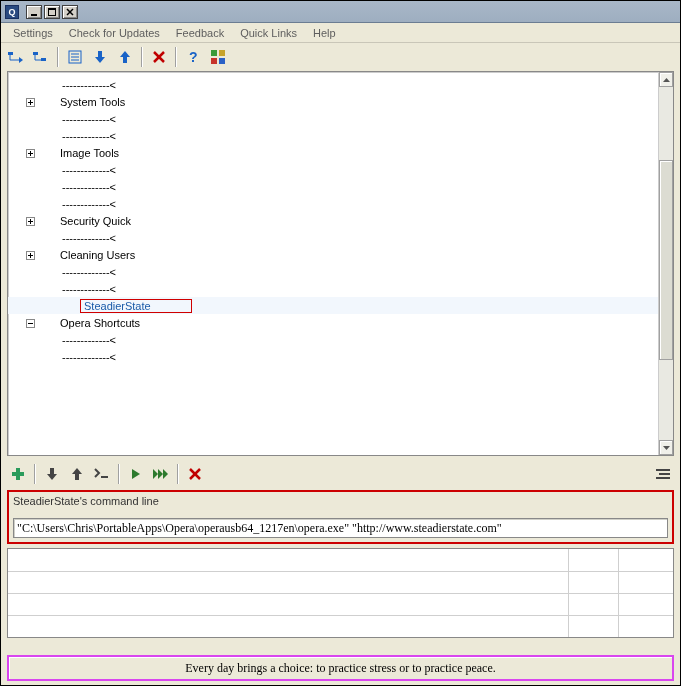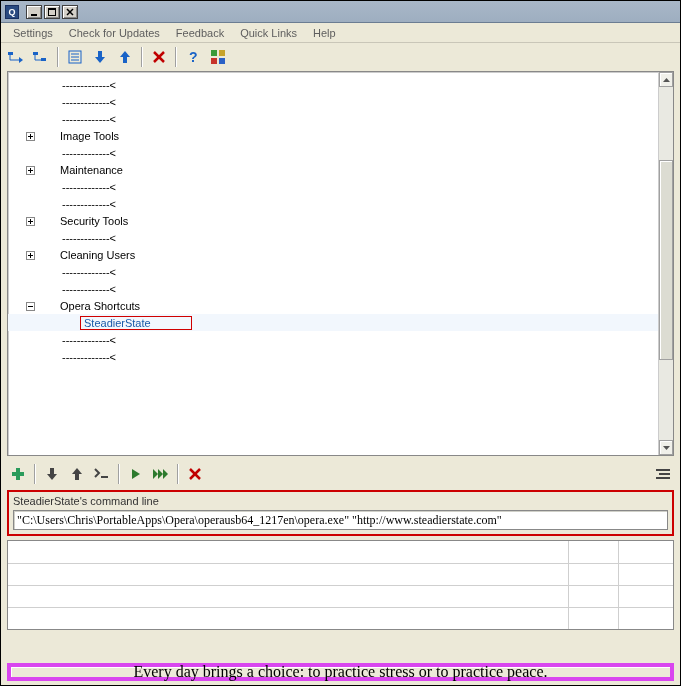--- a/index.html
+++ b/index.html
@@ -146,21 +146,21 @@
     border:1px solid transparent;
   }
 
   
   .cmd-panel {
     margin:4px 6px 0 6px;
     border:2px solid #cc0000;
     background:#ece9d8;
     padding:3px 4px 4px 4px;
   }
-  .cmd-label { font-size:11px; color:#333; padding-bottom:3px;}
+  .cmd-label { font-size:11px; color:#333; padding-bottom:11px;}
   .cmd-input {
     width:100%;
     font-family:Georgia, "Times New Roman", serif;
     font-size:12px;
     border:1px solid #888;
     box-shadow: inset 1px 1px 0 #d0d0c8;
     padding:2px 3px;
     background:#fff;
     height:20px;
   }
@@ -171,26 +171,26 @@
     height:90px;
     background:#fff;
     border:1px solid #888;
     position:relative;
   }
   .grid .gline { position:absolute; background:#cfcfcf; }
 
   
   .statusbar {
     position:absolute; left:6px; right:6px; bottom:4px;
-    height:18px;
-    border:4px solid #d946ef;
+    height:26px;
+    border:2px solid #d946ef;
     box-shadow: inset 1px 1px 0 #fff;
     background:#ece9d8;
     display:flex; align-items:center; justify-content:center;
-    font-family:Georgia, serif; font-size:16px;
+    font-family:Georgia, serif; font-size:12px;
   }
 
   svg { pointer-events: none; }
 </style>
 </head>
 <body>
 
 <div class="titlebar">
   <div class="app-icon">Q</div>
   <div class="win-buttons">
@@ -279,34 +279,34 @@
         <rect x="8" y="0" width="6" height="6" fill="#c7a32b"></rect>
         <rect x="0" y="8" width="6" height="6" fill="#c7342b"></rect>
         <rect x="8" y="8" width="6" height="6" fill="#2b62c7"></rect>
       </svg>
   </div>
 </div>
 
 <div class="tree-frame">
   <div class="tree-body" id="tree-body">
       <div class="row sep"><span class="spacer"></span><span class="lbl">-------------&lt;</span></div>
+      <div class="row folder"><span class="exp plus"></span><span class="lbl">System Tools</span></div>
       <div class="row sep"><span class="spacer"></span><span class="lbl">-------------&lt;</span></div>
       <div class="row sep"><span class="spacer"></span><span class="lbl">-------------&lt;</span></div>
       <div class="row folder"><span class="exp plus"></span><span class="lbl">Image Tools</span></div>
       <div class="row sep"><span class="spacer"></span><span class="lbl">-------------&lt;</span></div>
-      <div class="row folder"><span class="exp plus"></span><span class="lbl">Maintenance</span></div>
-      <div class="row sep"><span class="spacer"></span><span class="lbl">-------------&lt;</span></div>
-      <div class="row sep"><span class="spacer"></span><span class="lbl">-------------&lt;</span></div>
-      <div class="row folder"><span class="exp plus"></span><span class="lbl">Security Tools</span></div>
+      <div class="row sep"><span class="spacer"></span><span class="lbl">-------------&lt;</span></div>
+      <div class="row sep"><span class="spacer"></span><span class="lbl">-------------&lt;</span></div>
+      <div class="row folder"><span class="exp plus"></span><span class="lbl">Security Quick</span></div>
       <div class="row sep"><span class="spacer"></span><span class="lbl">-------------&lt;</span></div>
       <div class="row folder"><span class="exp plus"></span><span class="lbl">Cleaning Users</span></div>
       <div class="row sep"><span class="spacer"></span><span class="lbl">-------------&lt;</span></div>
       <div class="row sep"><span class="spacer"></span><span class="lbl">-------------&lt;</span></div>
+      <div class="row child selected"><span class="spacer"></span><span class="lbl">SteadierState</span></div>
       <div class="row folder"><span class="exp minus"></span><span class="lbl">Opera Shortcuts</span></div>
-      <div class="row child selected"><span class="spacer"></span><span class="lbl">SteadierState</span></div>
       <div class="row sep"><span class="spacer"></span><span class="lbl">-------------&lt;</span></div>
       <div class="row sep"><span class="spacer"></span><span class="lbl">-------------&lt;</span></div>
     </div>
   <div class="vscroll">
     <div class="sbtn">
         <svg width="7" height="4">
           <polygon points="0,4 7,4 3.5,0" fill="#555"></polygon>
         </svg>
       </div>
     <div class="thumb"></div>

